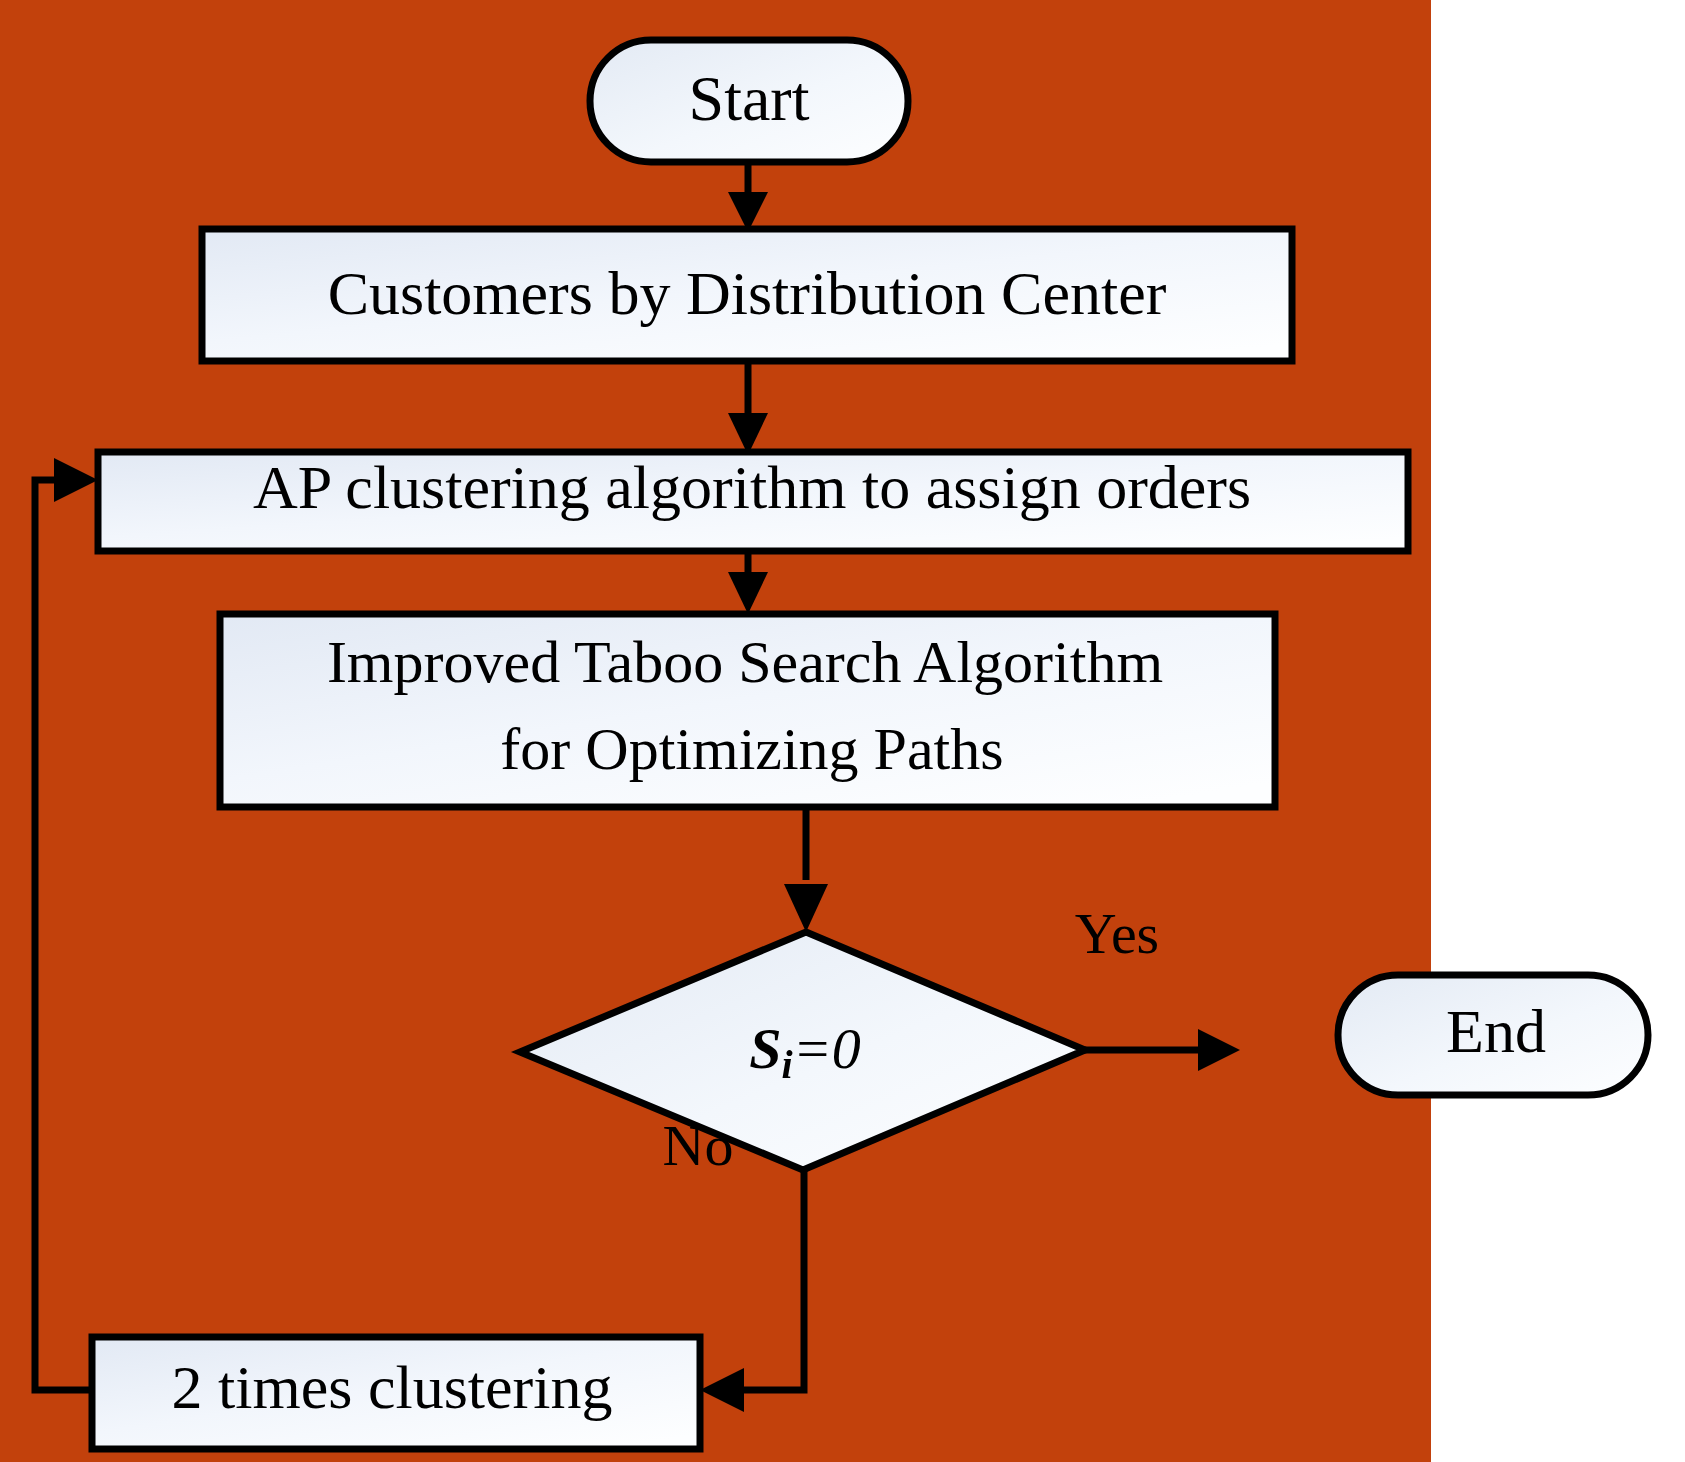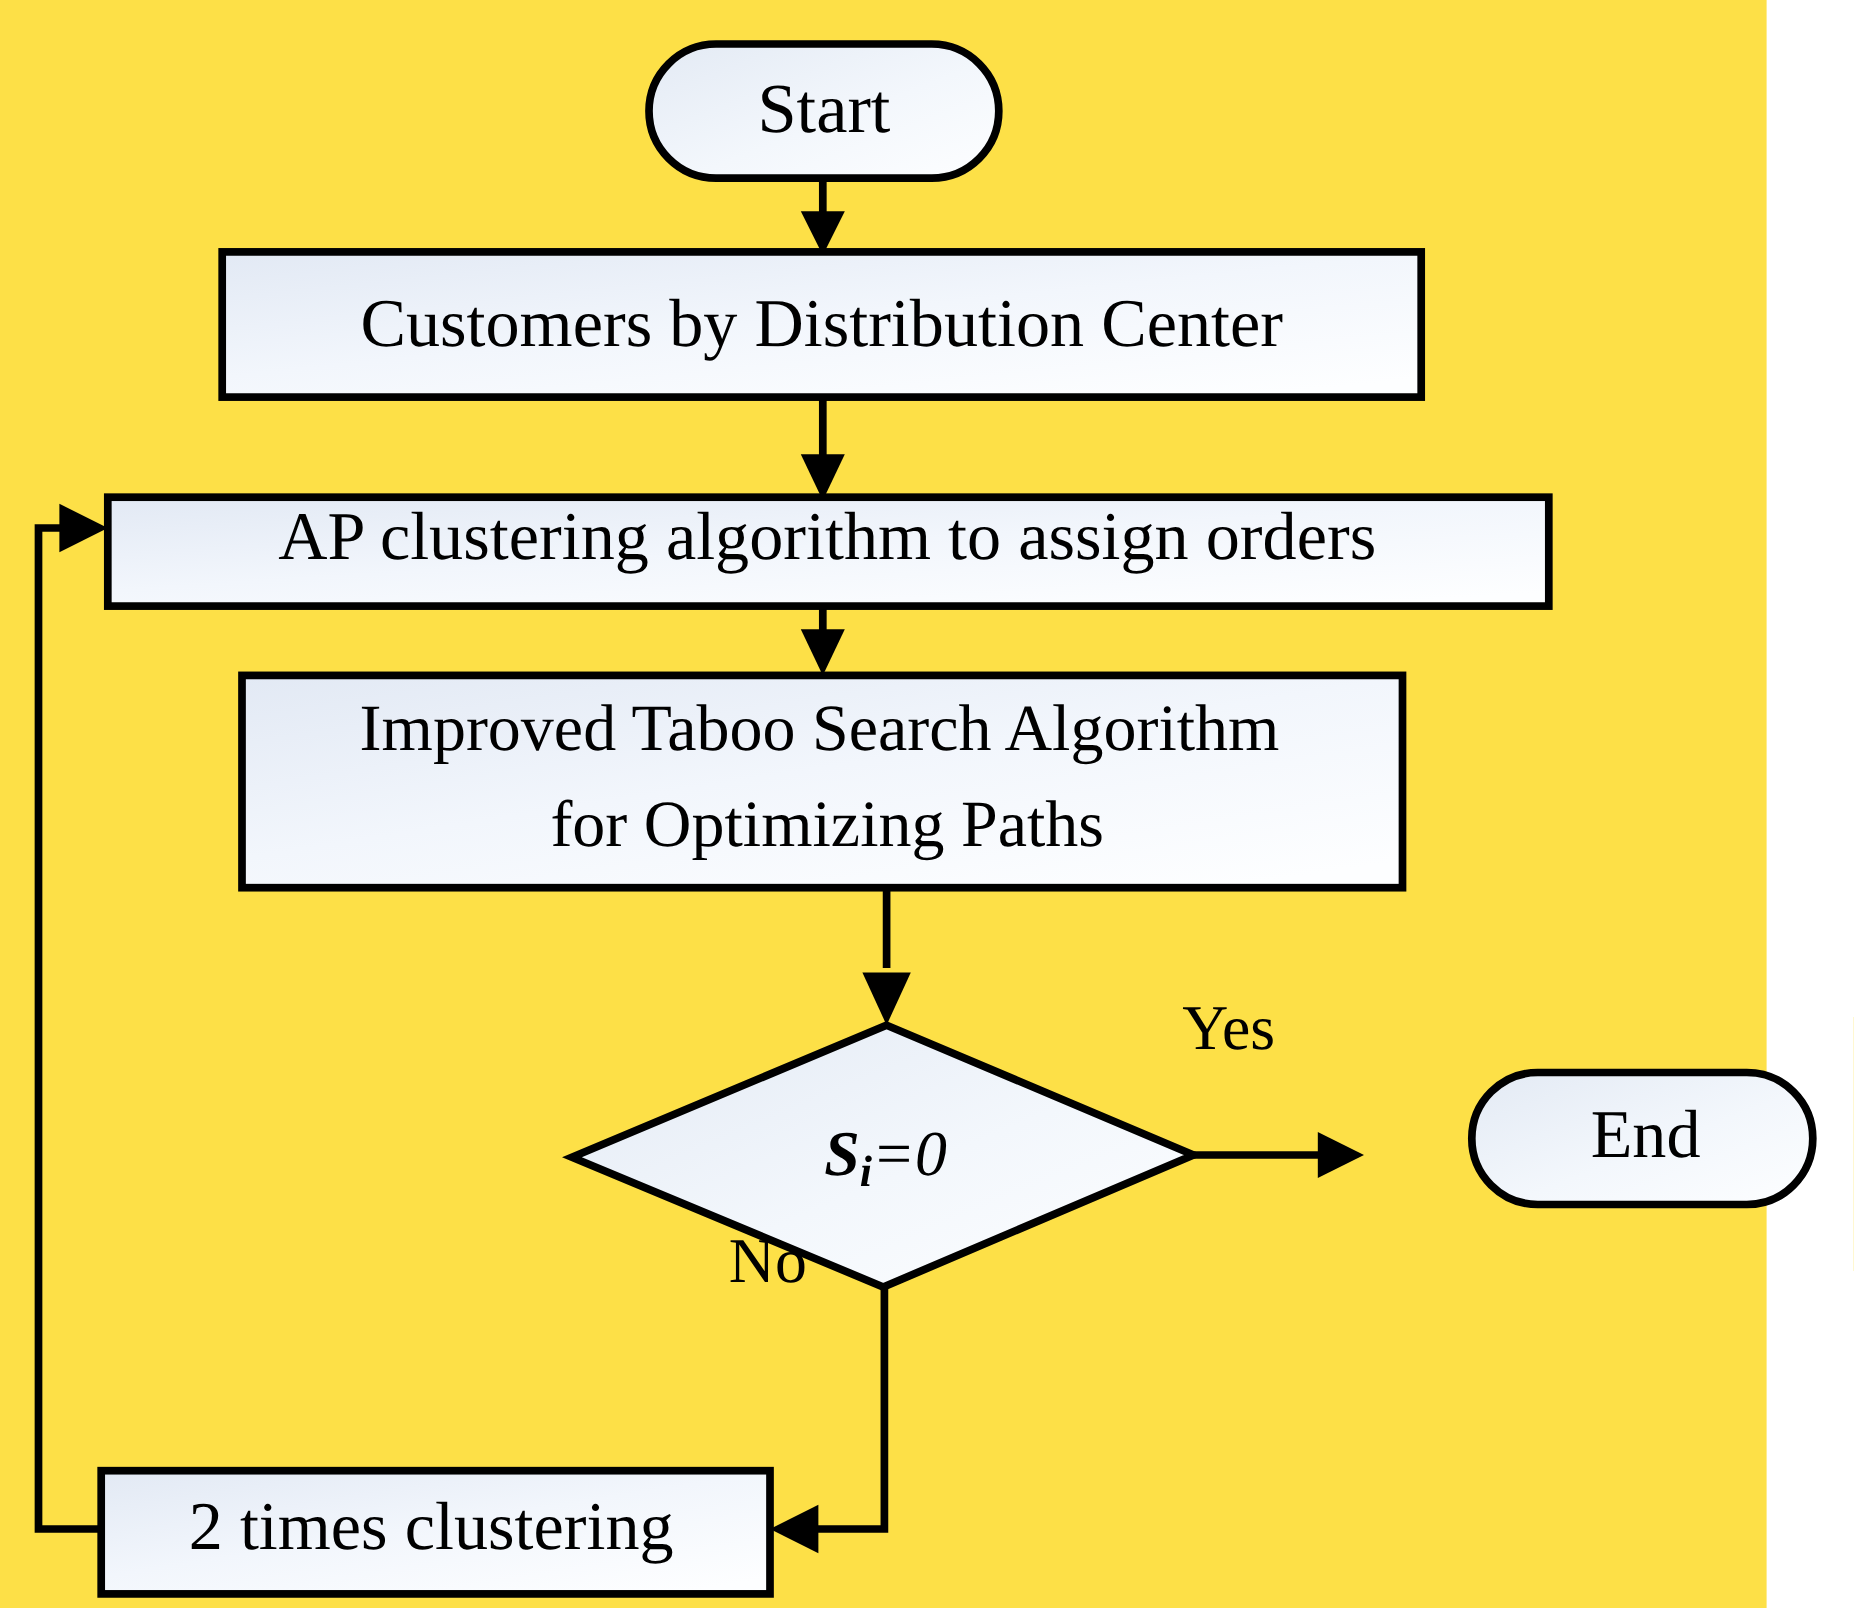--- a/index.html
+++ b/index.html
@@ -8,23 +8,23 @@
     background: #ffffff;
   }
   body {
     width: 1685px;
     height: 1462px;
     font-family: "Liberation Serif", "DejaVu Serif", serif;
     overflow: hidden;
   }
   #flowchart-root {
     position: relative;
-    width: 1606px;
+    width: 1431px;
     height: 1462px;
-    background: #fde047;
+    background: #c2410c;
   }
   svg.flow-canvas {
     display: block;
     width: 1685px;
     height: 1462px;
   }
   .node-shape {
     stroke: #000000;
     stroke-width: 7;
     stroke-linejoin: miter;

